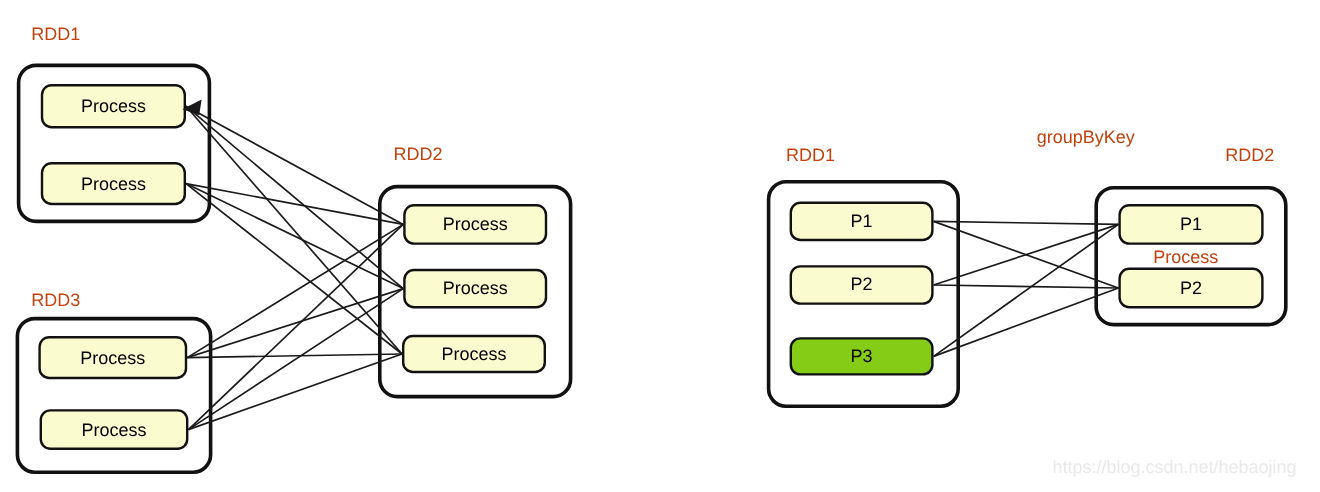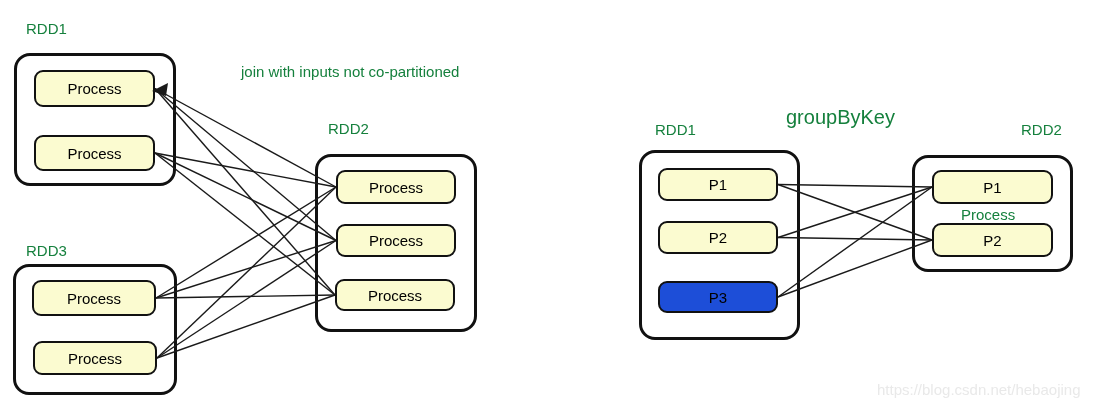--- a/index.html
+++ b/index.html
@@ -36,21 +36,21 @@
     letter-spacing: 0px;
   }
   #edge-layer {
     position: absolute;
     left: 0; top: 0;
     z-index: 3;
     pointer-events: none;
   }
   .diagram-label, .diagram-caption, .float-label {
     position: absolute;
-    color: #15803d;
+    color: #c2410c;
     font-size: 15px;
     white-space: nowrap;
     z-index: 4;
   }
   .watermark {
     position: absolute;
     font-size: 15px;
     white-space: nowrap;
     z-index: 0;
   }
@@ -75,21 +75,20 @@
       <line x1="157" y1="358" x2="335" y2="295" stroke="#1a1a1a" stroke-width="1.4"></line>
       <line x1="778" y1="184.5" x2="932" y2="187" stroke="#1a1a1a" stroke-width="1.4"></line>
       <line x1="778" y1="184.5" x2="932" y2="240" stroke="#1a1a1a" stroke-width="1.4"></line>
       <line x1="778" y1="237.5" x2="932" y2="187" stroke="#1a1a1a" stroke-width="1.4"></line>
       <line x1="778" y1="237.5" x2="932" y2="240" stroke="#1a1a1a" stroke-width="1.4"></line>
       <line x1="778" y1="297" x2="932" y2="187" stroke="#1a1a1a" stroke-width="1.4"></line>
       <line x1="778" y1="297" x2="932" y2="240" stroke="#1a1a1a" stroke-width="1.4"></line>
       <polygon points="152,91 168,83 166,96" fill="#1a1a1a"></polygon>
     </svg>
 
-  <span class="diagram-caption" style="left: 241px; top: 63px; font-size: 15px;">join with inputs not co-partitioned</span>
 
   <span class="diagram-label" style="left: 26px; top: 20px;">RDD1</span>
   <div class="group-box" style="left: 14px; top: 53px; width: 162px; height: 133px; border-color: rgb(17, 17, 17);"></div>
   <div class="node" style="left: 34px; top: 70px; width: 121px; height: 37px; background: rgb(251, 251, 208); border-color: rgb(17, 17, 17);">
     <span class="node-label">Process</span>
   </div>
   <div class="node" style="left: 34px; top: 135px; width: 121px; height: 36px; background: rgb(251, 251, 208); border-color: rgb(17, 17, 17);">
     <span class="node-label">Process</span>
   </div>
 
@@ -107,32 +106,32 @@
   <div class="node" style="left: 336px; top: 170px; width: 120px; height: 34px; background: rgb(251, 251, 208); border-color: rgb(17, 17, 17);">
     <span class="node-label">Process</span>
   </div>
   <div class="node" style="left: 336px; top: 224px; width: 120px; height: 33px; background: rgb(251, 251, 208); border-color: rgb(17, 17, 17);">
     <span class="node-label">Process</span>
   </div>
   <div class="node" style="left: 335px; top: 279px; width: 120px; height: 32px; background: rgb(251, 251, 208); border-color: rgb(17, 17, 17);">
     <span class="node-label">Process</span>
   </div>
 
-  <span class="diagram-caption" style="left: 786px; top: 106px; font-size: 20px;">groupByKey</span>
+  <span class="diagram-caption" style="left: 864px; top: 106px; font-size: 15px;">groupByKey</span>
   <span class="float-label" style="left: 961px; top: 206px; font-size: 15px;">Process</span>
 
   <span class="diagram-label" style="left: 655px; top: 121px;">RDD1</span>
   <div class="group-box" style="left: 639px; top: 150px; width: 161px; height: 190px; border-color: rgb(17, 17, 17);"></div>
   <div class="node" style="left: 658px; top: 168px; width: 120px; height: 33px; background: rgb(251, 251, 208); border-color: rgb(17, 17, 17);">
     <span class="node-label">P1</span>
   </div>
   <div class="node" style="left: 658px; top: 221px; width: 120px; height: 33px; background: rgb(251, 251, 208); border-color: rgb(17, 17, 17);">
     <span class="node-label">P2</span>
   </div>
-  <div class="node" style="left: 658px; top: 281px; width: 120px; height: 32px; background: #1d4ed8; border-color: rgb(17, 17, 17);">
+  <div class="node" style="left: 658px; top: 281px; width: 120px; height: 32px; background: #84cc16; border-color: rgb(17, 17, 17);">
     <span class="node-label">P3</span>
   </div>
 
   <span class="diagram-label" style="left: 1021px; top: 121px;">RDD2</span>
   <div class="group-box" style="left: 912px; top: 155px; width: 161px; height: 117px; border-color: rgb(17, 17, 17);"></div>
   <div class="node" style="left: 932px; top: 170px; width: 121px; height: 34px; background: rgb(251, 251, 208); border-color: rgb(17, 17, 17);">
     <span class="node-label">P1</span>
   </div>
   <div class="node" style="left: 932px; top: 223px; width: 121px; height: 34px; background: rgb(251, 251, 208); border-color: rgb(17, 17, 17);">
     <span class="node-label">P2</span>

